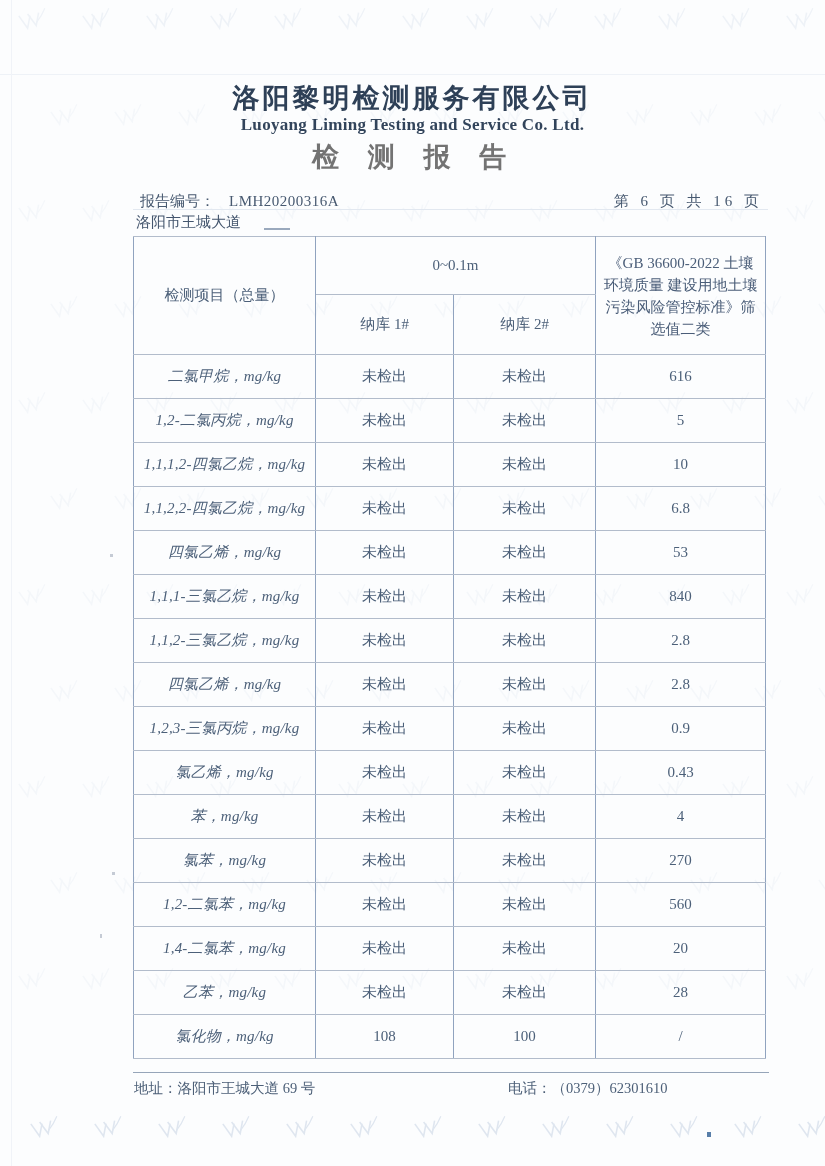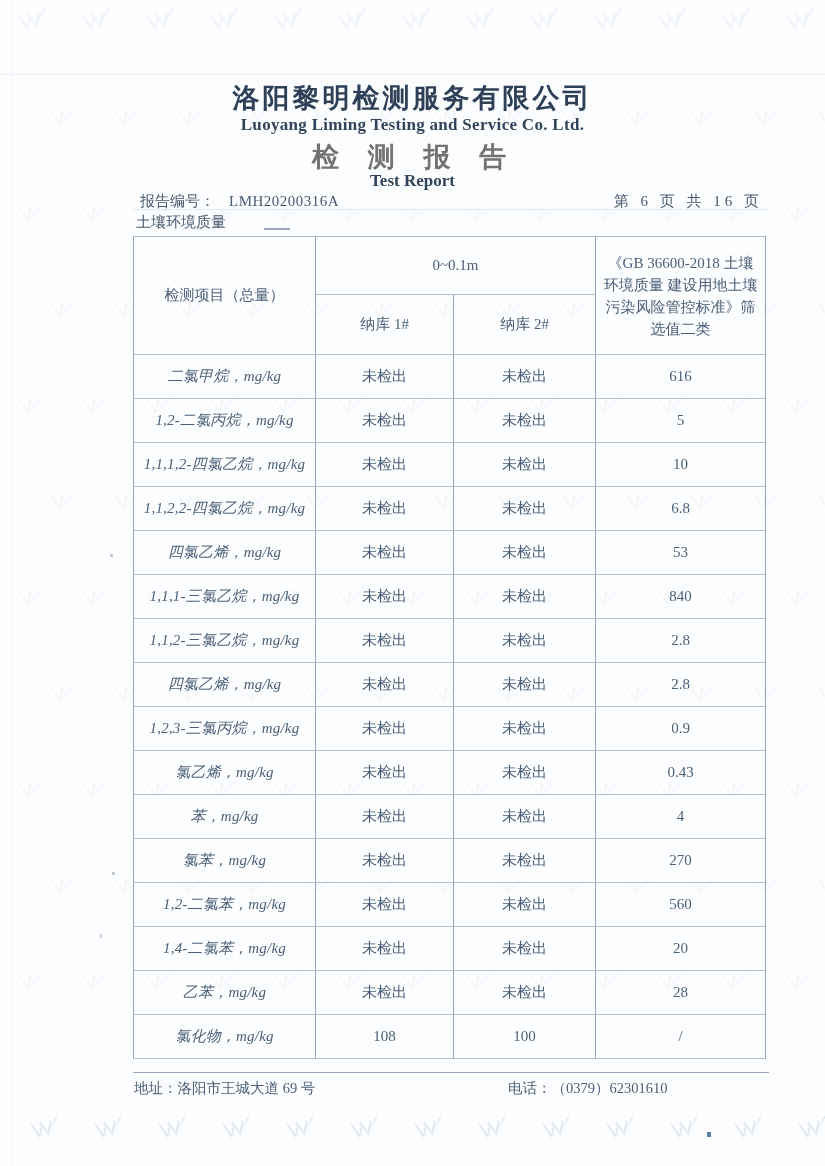--- a/index.html
+++ b/index.html
@@ -850,43 +850,42 @@
   <div class="scan-hline"></div>
   <div class="scan-vline"></div>
   <div class="speck" style="left:110px; top:554px; width:3px; height:3px;"></div>
   <div class="speck" style="left:112px; top:872px; width:3px; height:3px;"></div>
   <div class="speck" style="left:100px; top:934px; width:2px; height:4px;"></div>
   <div class="blue-dot"></div>
 
   <div class="hdr company-en">Luoyang Liming Testing and Service Co. Ltd.</div>
   <div class="hdr company-cn">洛阳黎明检测服务有限公司</div>
   <div class="hdr title-cn">检 测 报 告</div>
-  <div class="hdr title-en">Test Report</div>
 
   <div class="meta-line report-no-wrap">
     <span>报告编号：</span><span class="val">LMH20200316A</span>
   </div>
   <div class="meta-line page-info">第 6 页 共 16 页</div>
 
   <div class="meta-rule"></div>
-  <div class="section-label">土壤环境质量</div>
+  <div class="section-label">洛阳市王城大道</div>
   <div class="section-dash"></div>
 
   <table class="results">
     <colgroup>
       <col style="width:182px">
         <col style="width:138px">
         <col style="width:142px">
         <col style="width:170px">
     </colgroup>
     <thead>
       <tr class="r1">
         <th rowspan="2">检测项目（总量）</th>
         <th colspan="2">0~0.1m</th>
-        <th rowspan="2" class="std-cell">《GB 36600-2018 土壤环境质量 建设用地土壤污染风险管控标准》筛选值二类</th>
+        <th rowspan="2" class="std-cell">《GB 36600-2022 土壤环境质量 建设用地土壤污染风险管控标准》筛选值二类</th>
       </tr>
       <tr class="r2">
         <th>纳库 1#</th>
         <th>纳库 2#</th>
       </tr>
     </thead>
     <tbody>
         <tr>
           <td>二氯甲烷，mg/kg</td>
           <td>未检出</td>

